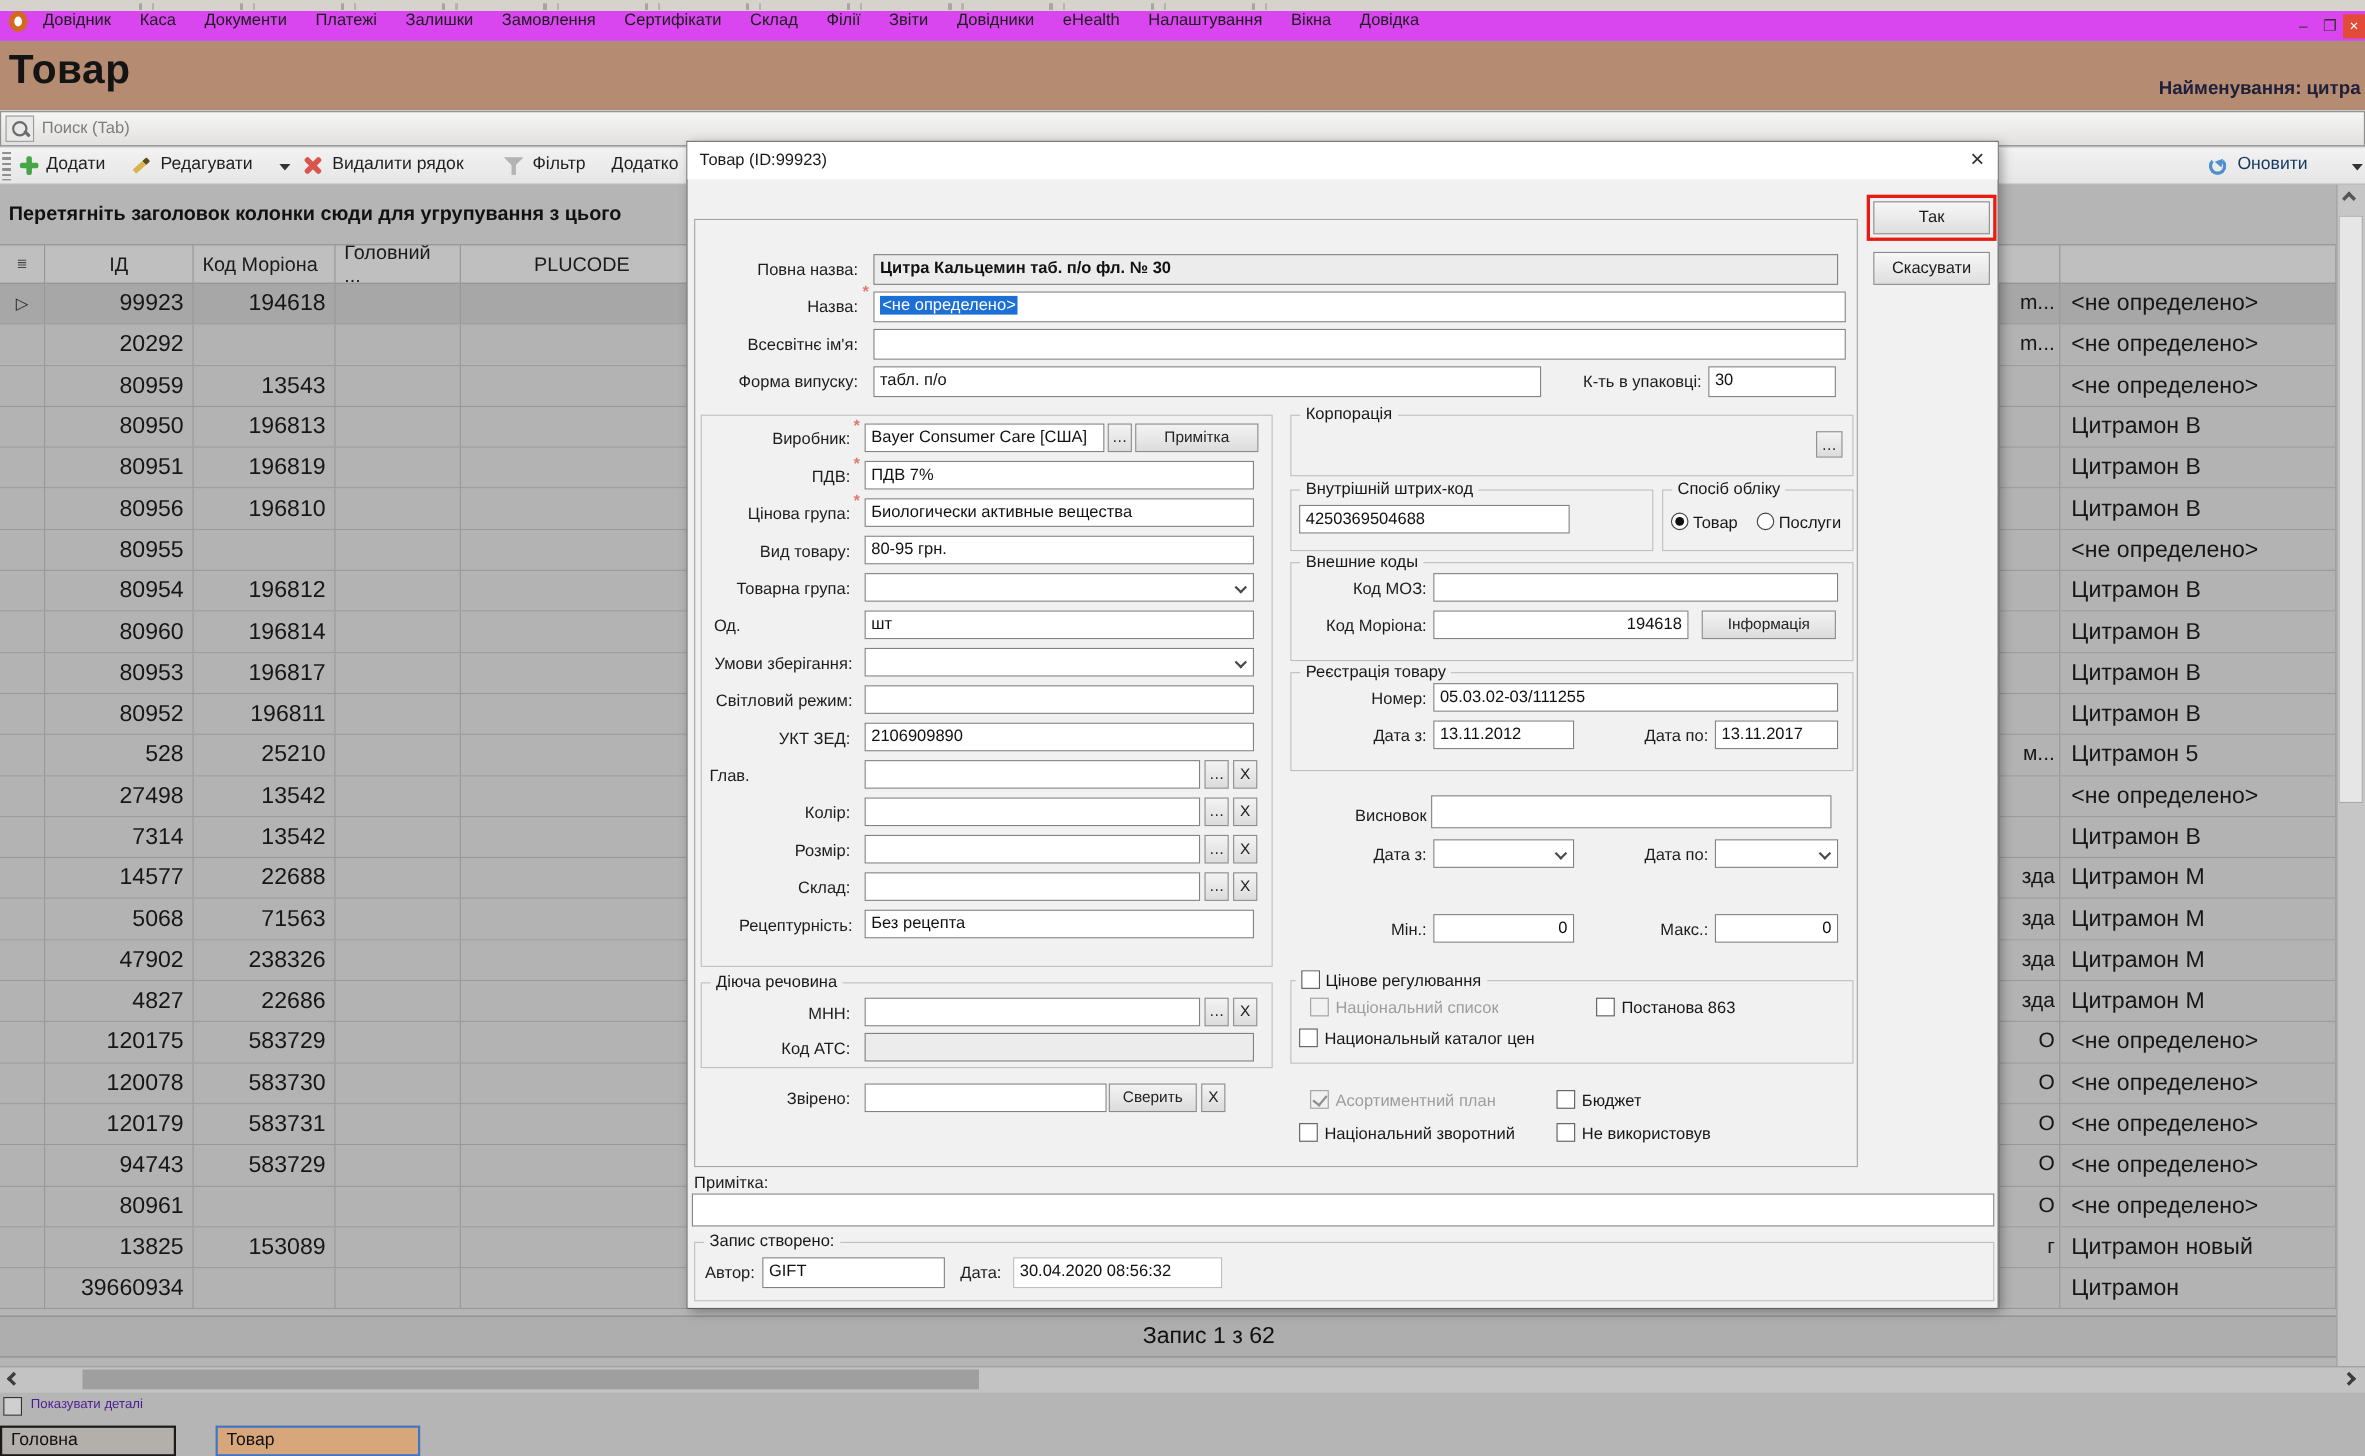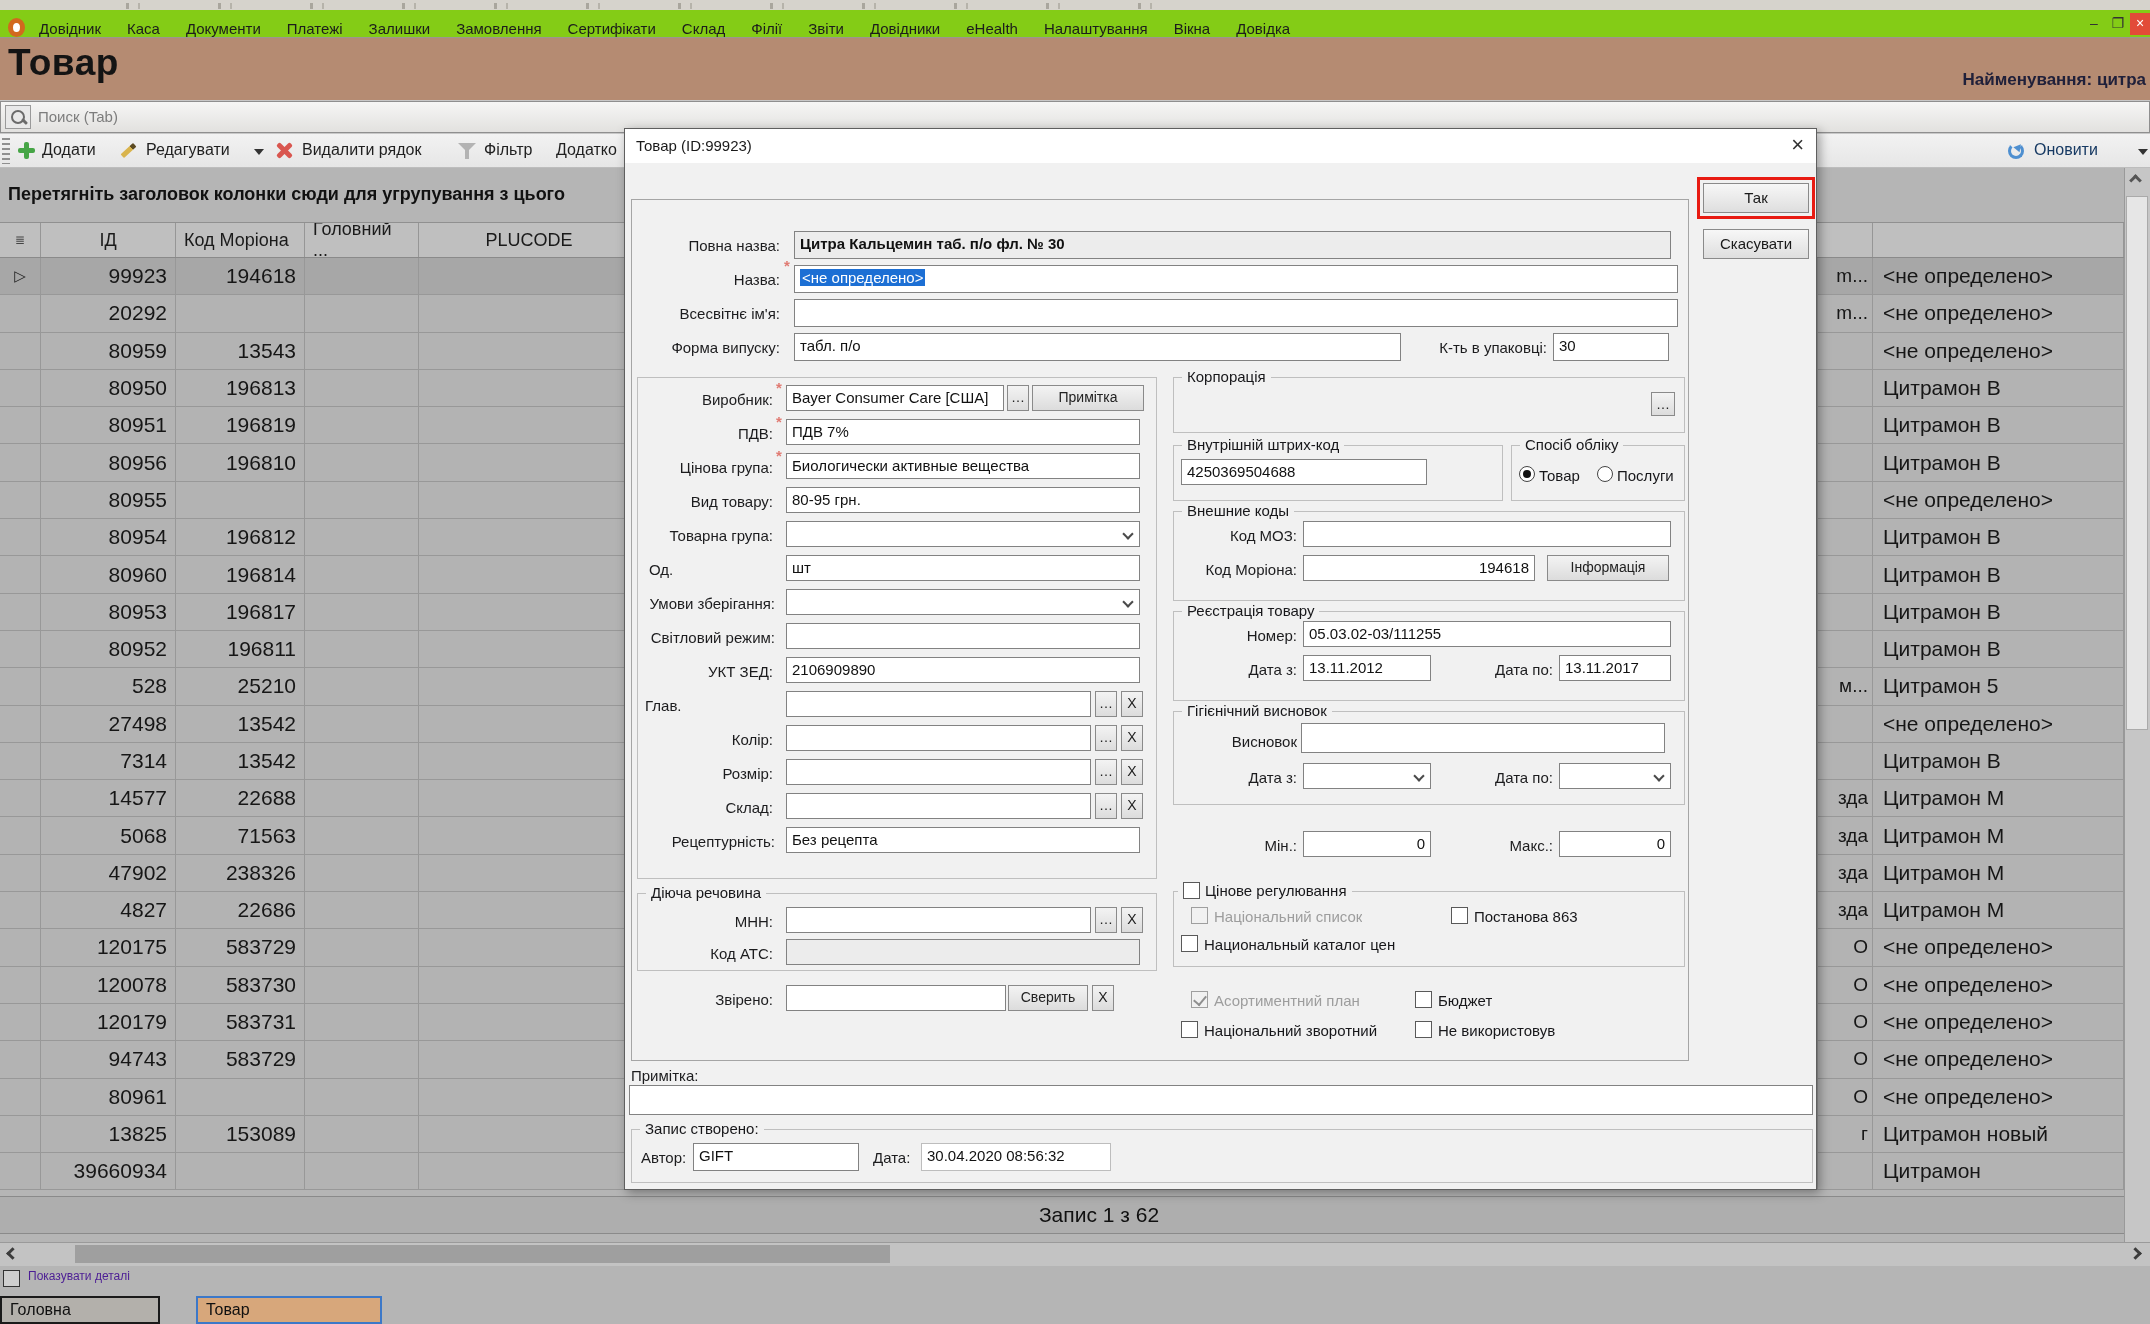--- a/index.html
+++ b/index.html
@@ -2,21 +2,21 @@
 <html><head>
 <meta charset="utf-8">
 <style>
   *{box-sizing:border-box;margin:0;padding:0;}
   html,body{width:2150px;height:1324px;}
   body{position:relative;font-family:"Liberation Sans",sans-serif;background:#b5b5b5;overflow:hidden;}
   .abs{position:absolute;}
   
   .topstrip{left:0;top:0;width:2150px;height:10px;background:#d6d3cc;}
   .topstrip .marks{left:80px;top:3px;width:1100px;height:6px;background:repeating-linear-gradient(90deg,transparent 0 46px,#a9a69d 46px 49px,transparent 49px 58px,#b6b3aa 58px 60px,transparent 60px 92px);}
-  .menubar{left:0;top:10px;width:2150px;height:28px;background:#84cc16;border-bottom:1px solid #9a978f;display:flex;align-items:flex-end;}
+  .menubar{left:0;top:10px;width:2150px;height:28px;background:#d946ef;border-bottom:1px solid #9a978f;display:flex;align-items:flex-start;}
   .logo{width:17px;height:19px;border:5px solid #d2691e;border-radius:50%;margin:0 14px 0 8px;background:#fff;}
   .menuitem{font-size:15px;color:#1c1c1c;margin-right:26px;white-space:nowrap;}
   .winctl{position:absolute;right:0;top:0;height:28px;display:flex;align-items:center;}
   .wbtn{width:24px;height:22px;text-align:center;line-height:20px;font-size:14px;color:#333;}
   .wbtn.close{background:#e24b38;color:#fff;width:20px;}
   .band{left:0;top:38px;width:2150px;height:62px;background:#b58b72;}
   .apptitle{left:8px;top:42px;font-size:37px;font-weight:bold;color:#141414;letter-spacing:0.5px;}
   .bandright{right:4px;top:70px;font-size:17px;font-weight:bold;color:#20203a;white-space:nowrap;}
   
   .searchrow{left:0;top:100px;width:2150px;height:34px;background:#c8c8c8;}
@@ -582,23 +582,20 @@
   <div class="grp" style="left:548px;top:482px;width:512px;height:90px;">
     <span class="gt">Реєстрація товару</span>
   </div>
   <div class="lbl" style="left:560px;top:498px;width:112px;">Номер:</div>
   <div class="inp" style="left:678px;top:492px;width:368px;height:26px;">05.03.02-03/111255</div>
   <div class="lbl" style="left:560px;top:532px;width:112px;">Дата з:</div>
   <div class="inp" style="left:678px;top:526px;width:128px;height:26px;">13.11.2012</div>
   <div class="lbl" style="left:838px;top:532px;width:90px;">Дата по:</div>
   <div class="inp" style="left:934px;top:526px;width:112px;height:26px;">13.11.2017</div>
 
-  <div class="grp" style="left:548px;top:582px;width:512px;height:94px;">
-    <span class="gt">Гігієнічний висновок</span>
-  </div>
   <div class="lbl" style="left:560px;top:604px;width:112px;overflow:hidden;">Висновок</div>
   <div class="inp" style="left:676px;top:594px;width:364px;height:30px;"></div>
   <div class="lbl" style="left:560px;top:640px;width:112px;">Дата з:</div>
   <div class="inp" style="left:678px;top:634px;width:128px;height:26px;">
       <span class="chev"></span>
     </div>
   <div class="lbl" style="left:838px;top:640px;width:90px;">Дата по:</div>
   <div class="inp" style="left:934px;top:634px;width:112px;height:26px;">
       <span class="chev"></span>
     </div>

